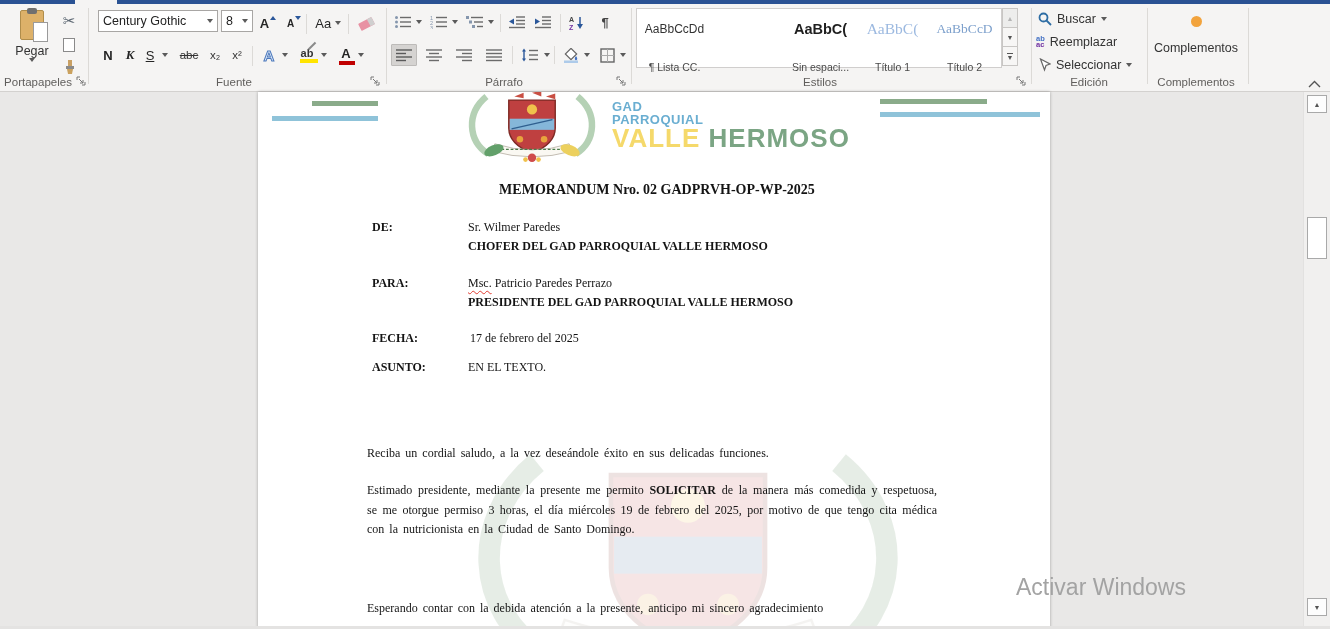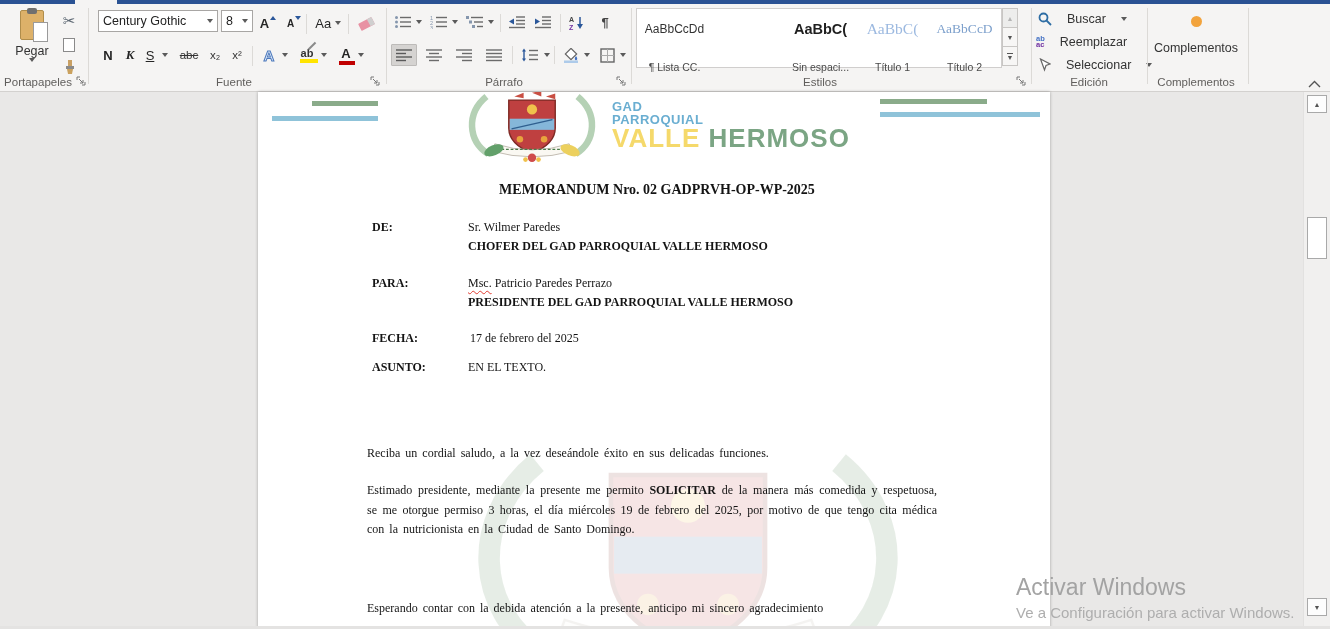--- a/index.html
+++ b/index.html
@@ -60,21 +60,21 @@
   .stitem{position:absolute;top:2px;width:71px;height:54px;text-align:center;cursor:pointer}
   .stitem .sample{margin-top:6px;height:24px;line-height:24px;white-space:nowrap;overflow:hidden}
   .stitem .sname{font-size:10.5px;color:#4a4a4a;margin-top:20px;white-space:nowrap;overflow:hidden}
   .stitem.sel{border:1px solid #a7a5a3;background:#f3f2f1}
   .scol{position:absolute;left:1002px;top:4px;width:16px}
   .scbtn{width:16px;height:20px;border:1px solid #c8c6c4;background:#f7f6f5;display:flex;align-items:center;justify-content:center;font-size:7px;color:#555;cursor:pointer}
   .scbtn+.scbtn{margin-top:-1px}
   .morebar{display:inline-block;border-top:1.5px solid #555;padding-top:1px;font-size:7px;line-height:5px}
 
   
-  .edrow{position:absolute;display:flex;align-items:center;gap:15px;font-size:12.5px;color:#333;cursor:pointer}
+  .edrow{position:absolute;display:flex;align-items:center;gap:5px;font-size:12.5px;color:#333;cursor:pointer}
   .repl{display:flex;flex-direction:column;line-height:6px;font-size:7.5px;font-weight:bold}
   .repl .r1{color:#4472c4}.repl .r2{color:#7030a0}
   .addin-dot{position:absolute;left:1190px;top:10px;width:11px;height:11px;border-radius:50%;background:#f2a33c}
 
   
   .docarea{position:absolute;left:0;top:92px;width:1330px;height:537px;background:#e9e8e7}
   .page{position:absolute;left:258px;top:0;width:792px;height:537px;background:#fff;overflow:hidden;box-shadow:0 0 3px rgba(0,0,0,.3)}
   .dline{position:absolute;height:5px}
   .dt{position:absolute;font-family:"Liberation Serif",serif;color:#141414;font-size:12px}
   .dt b{font-weight:bold}
@@ -471,21 +471,20 @@
 
       <div class="dt para" style="top:389px">
         <span>Estimado presidente, mediante la presente me permito </span><b>SOLICITAR</b><span> de la manera más comedida y respetuosa, se me otorgue permiso 3 horas, el día miércoles 19 de febrero del 2025, por motivo de que tengo cita médica con la nutricionista en la Ciudad de Santo Domingo.</span>
       </div>
 
       <div class="dt para" style="top:507px">Esperando contar con la debida atención a la presente, anticipo mi sincero agradecimiento</div>
       <div class="dt para" style="top:532px">por la atención dispensada.</div>
     </div>
 
     <div class="activ1">Activar Windows</div>
-    <div class="activ2">Ve a Configuración para activar Windows.</div>
 
     <div class="vsb">
       <div class="vbtn" style="top:3px">▲</div>
       <div class="vthumb"></div>
       <div class="vbtn" style="top:506px">▼</div>
     </div>
   </div>
 
   <div class="bottomstrip"></div>
 </div>

